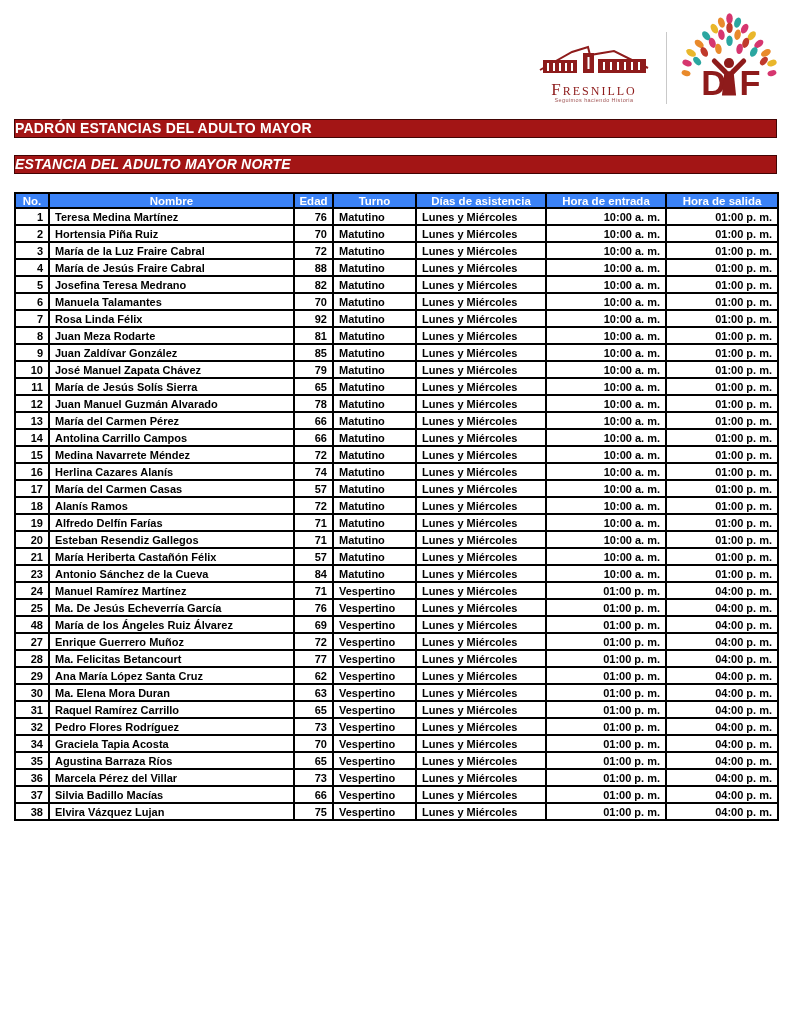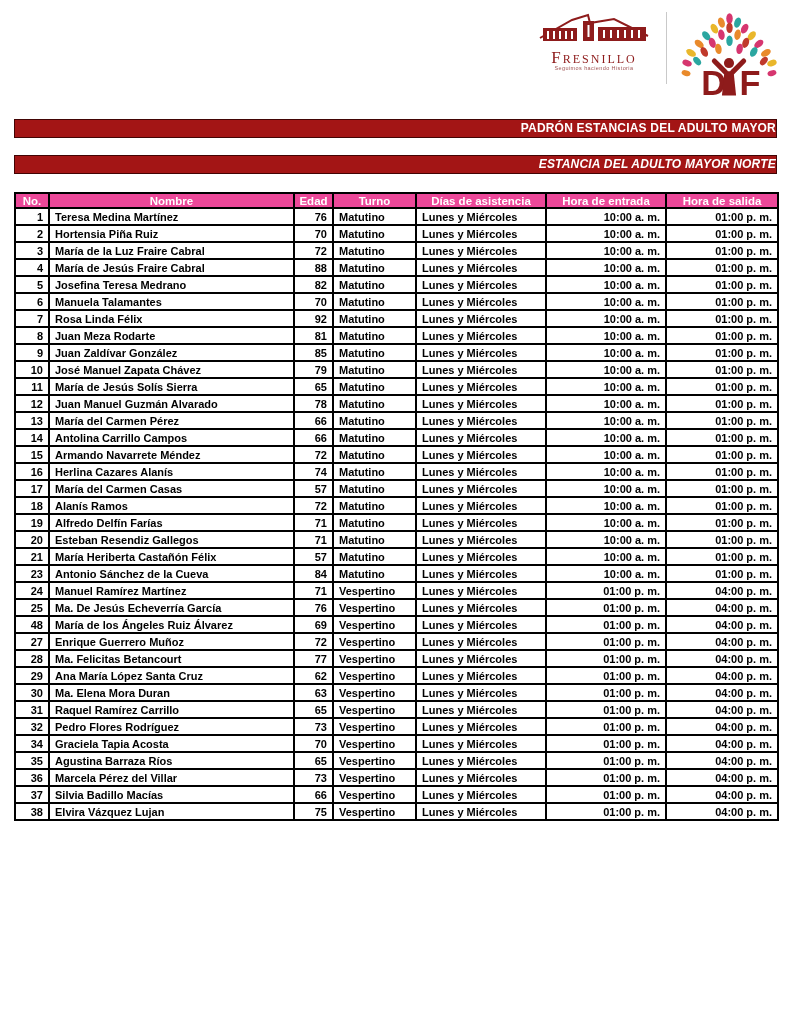--- a/index.html
+++ b/index.html
@@ -5,50 +5,50 @@
   * { margin:0; padding:0; box-sizing:border-box; }
   html,body { background:#ffffff; }
   body { font-family:"Liberation Sans", sans-serif; }
   .page {
     position:relative; width:791px; height:1024px; background:#ffffff;
     overflow:hidden; margin:0 auto;
   }
   
   .logos {
     position:absolute; top:12px; right:14px; height:92px;
-    display:flex; align-items:flex-start; gap:14px;
+    display:flex; align-items:flex-end; gap:14px;
   }
   .fresnillo { width:116px; text-align:center; color:#8E1B1B; }
   .fresnillo .wordmark {
     font-family:"Liberation Serif", serif;
     font-variant:small-caps; font-size:17px; letter-spacing:2px;
     line-height:15px; color:#8E1B1B;
   }
   .fresnillo .tagline {
     font-size:5.5px; color:#A05555; letter-spacing:0.4px; line-height:7px;
   }
   .logo-divider { width:1px; height:72px; background:#c9c9c9; }
   .dif-logo { width:96px; height:92px; }
   
   .banner {
     position:absolute; left:14px; width:763px; height:19px;
     background:#A31515; border:1px solid #420404;
-    color:#ffffff; text-align:right; line-height:17px;
-    font-size:12px; font-weight:700; letter-spacing:0.2px;
+    color:#ffffff; text-align:left; line-height:17px;
+    font-size:14px; font-weight:700; letter-spacing:0.2px;
   }
   .banner-main { top:119px; }
   .banner-sub  { top:155px;font-style:italic; }
   
   .roster-wrap { position:absolute; left:14px; top:192px; width:763px; }
   table.roster {
     border-collapse:collapse; table-layout:fixed; width:763px;
     font-size:11px; font-weight:700; color:#000;
   }
   table.roster th {
-    background:#ec4899; color:#ffffff; font-size:11.5px; font-weight:700;
+    background:#3b82f6; color:#ffffff; font-size:11.5px; font-weight:700;
     border:2px solid #000; height:15px; padding:0 2px; text-align:center;
     white-space:nowrap; overflow:hidden;
   }
   table.roster td {
     border:2px solid #000; height:17px; padding:0 5px;
     white-space:nowrap; overflow:hidden; background:#ffffff;
   }
   td.al-left  { text-align:left; }
   td.al-right { text-align:right; }
 </style>
@@ -274,21 +274,21 @@
             <td class="al-right">14</td>
             <td class="al-left">Antolina Carrillo Campos</td>
             <td class="al-right">66</td>
             <td class="al-left">Matutino</td>
             <td class="al-left">Lunes y Miércoles</td>
             <td class="al-right">10:00 a. m.</td>
             <td class="al-right">01:00 p. m.</td>
           </tr>
           <tr>
             <td class="al-right">15</td>
-            <td class="al-left">Armando Navarrete Méndez</td>
+            <td class="al-left">Medina Navarrete Méndez</td>
             <td class="al-right">72</td>
             <td class="al-left">Matutino</td>
             <td class="al-left">Lunes y Miércoles</td>
             <td class="al-right">10:00 a. m.</td>
             <td class="al-right">01:00 p. m.</td>
           </tr>
           <tr>
             <td class="al-right">16</td>
             <td class="al-left">Herlina Cazares Alanís</td>
             <td class="al-right">74</td>

